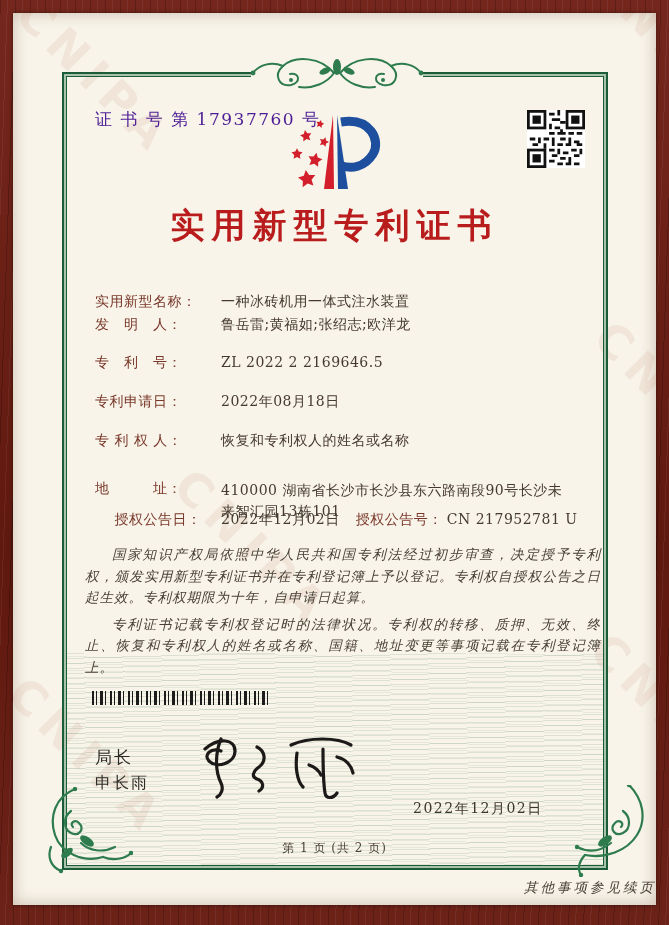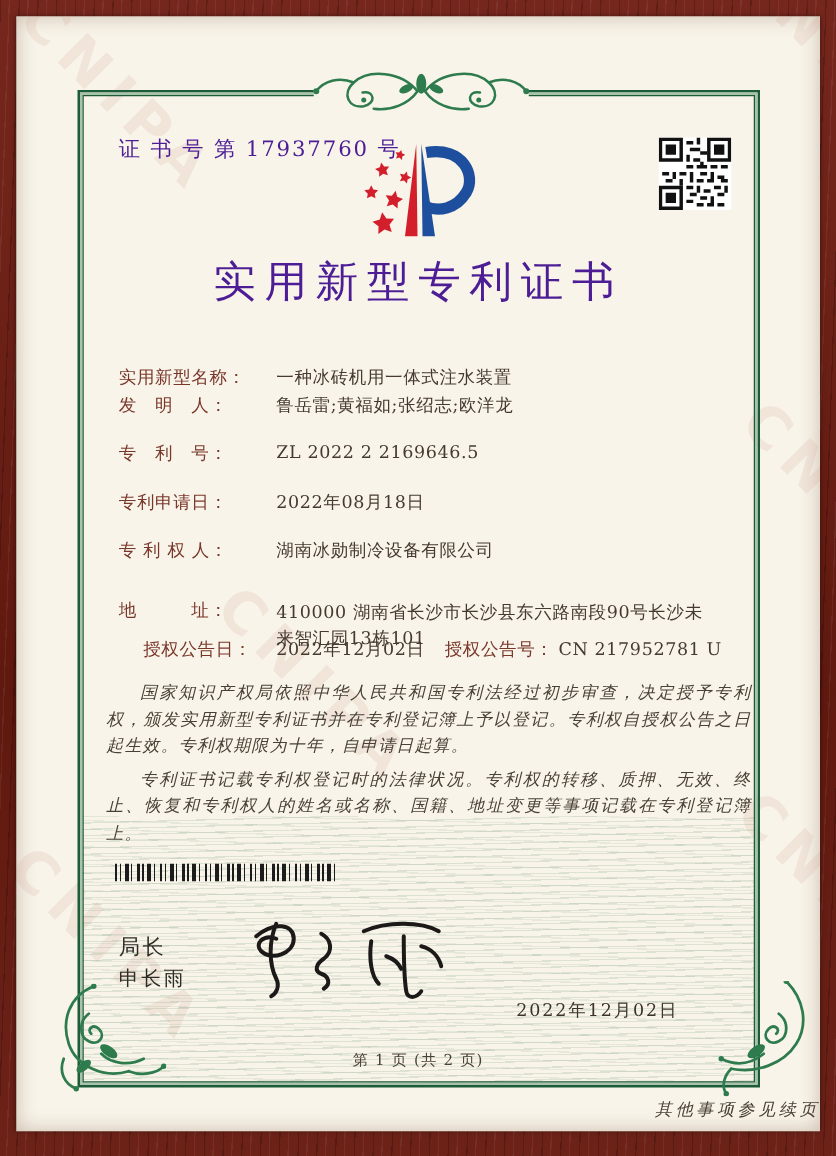--- a/index.html
+++ b/index.html
@@ -35,21 +35,21 @@
       repeating-linear-gradient(1.5deg,rgba(110,150,115,.13) 0 1px,transparent 1px 7px);
   }
   .ornament{position:absolute;pointer-events:none;}
   .ornament-top{left:224px;top:34px;}
   .ornament-bl{left:28px;top:774px;}
   .ornament-br{left:558px;top:772px;}
   .cert-no{position:absolute;left:82px;top:95px;font-size:17px;color:#4c1d95;letter-spacing:1.5px;}
   .logo{position:absolute;left:258px;top:96px;}
   .qr{position:absolute;left:514px;top:97px;width:58px;height:58px;}
   .title{position:absolute;left:0;top:190px;width:100%;text-align:center;
-    font-size:34px;font-weight:normal;letter-spacing:7px;color:#4c1d95;}
+    font-size:34px;font-weight:bold;letter-spacing:7px;color:#b91c1c;}
   .fields{position:absolute;left:82px;top:262px;width:490px;font-size:14px;color:#463a30;}
   .frow{position:absolute;left:0;white-space:nowrap;}
   .frow .lbl{display:inline-block;width:126px;color:#79372a;letter-spacing:.5px;vertical-align:top;}
   .frow .val{letter-spacing:.5px;}
   .frow-addr{white-space:normal;margin-top:10px;}
   .frow-addr .val{display:inline-block;width:354px;white-space:normal;line-height:21px;vertical-align:top;}
   .pair2{margin-left:16px;}
   .pair2 .lbl{width:auto;margin-right:4px;}
   .paras{position:absolute;left:67px;top:526px;width:526px;font-size:13.5px;
     line-height:21.5px;color:#4a4036;font-style:italic;letter-spacing:1px;text-align:justify;}
@@ -189,21 +189,21 @@
     <div class="frow" style="top:41px;">
       <span class="lbl">发　明　人：</span><span class="val">鲁岳雷;黄福如;张绍志;欧洋龙</span>
     </div>
     <div class="frow" style="top:79px;">
       <span class="lbl">专　利　号：</span><span class="val">ZL 2022 2 2169646.5</span>
     </div>
     <div class="frow" style="top:118px;">
       <span class="lbl">专利申请日：</span><span class="val">2022年08月18日</span>
     </div>
     <div class="frow" style="top:157px;">
-      <span class="lbl">专 利 权 人：</span><span class="val">湖南冰勋制冷设备有限公司</span>
+      <span class="lbl">专 利 权 人：</span><span class="val">恢复和专利权人的姓名或名称</span>
     </div>
     <div class="frow frow-addr" style="top:195px;">
       <span class="lbl">地　　　址：</span><span class="val">410000 湖南省长沙市长沙县东六路南段90号长沙未来智汇园13栋101</span>
     </div>
     <div class="frow" style="top:236px;text-align:center;">
       <span class="lbl">授权公告日：</span><span class="val">2022年12月02日</span><span class="pair2"><span class="lbl">授权公告号：</span><span class="val">CN 217952781 U</span></span>
     </div>
   </div>
 
   <div class="paras">

